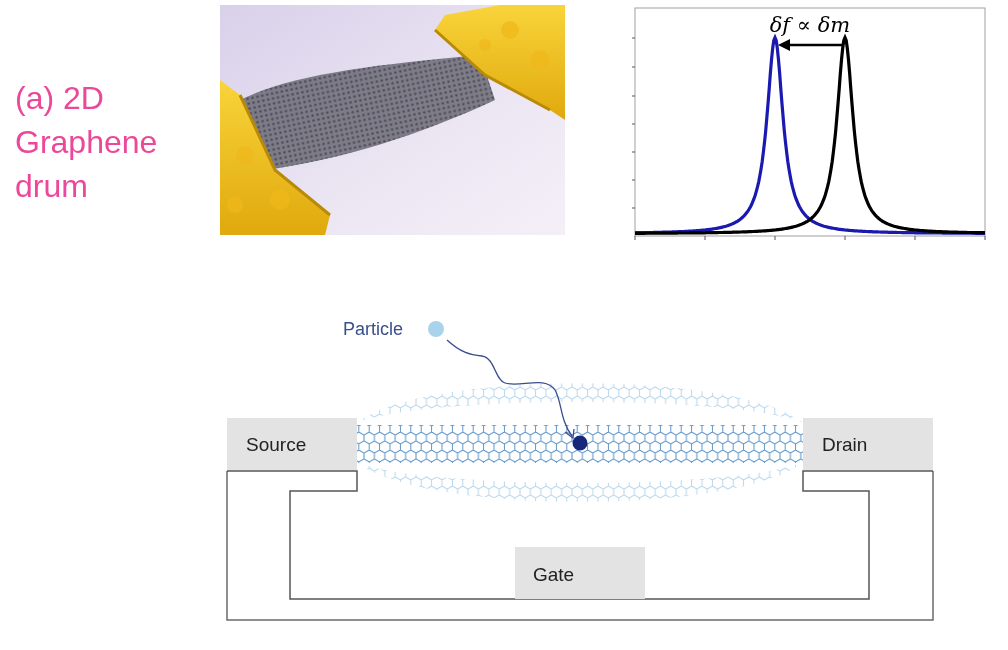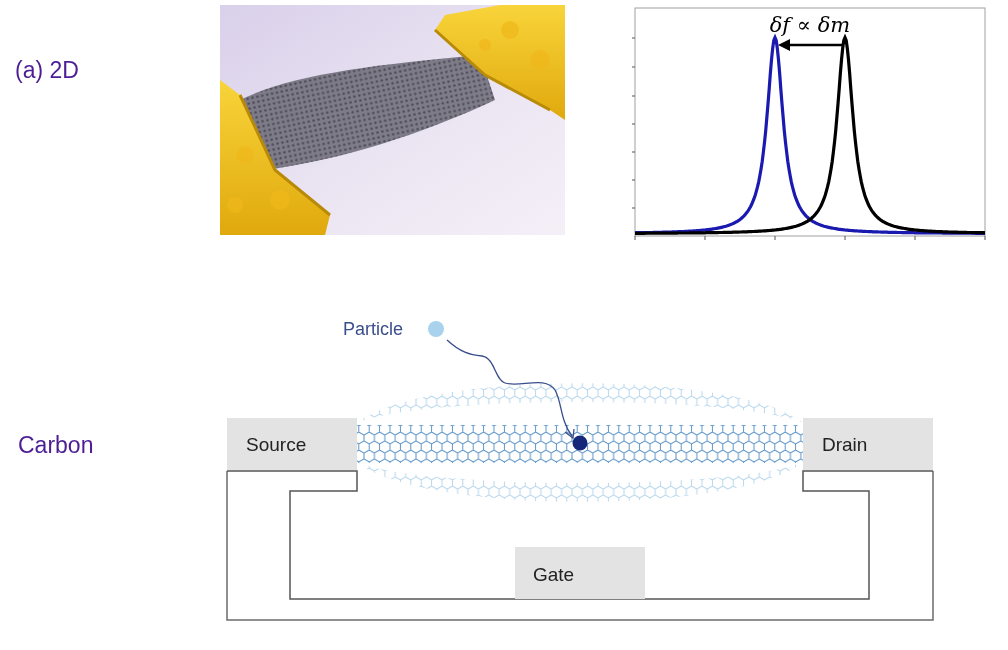--- a/index.html
+++ b/index.html
@@ -1,28 +1,30 @@
 <!DOCTYPE html>
 <html><head>
 <meta charset="utf-8">
 <style>
   html,body{margin:0;padding:0;background:#ffffff;}
   body{width:1008px;height:650px;position:relative;overflow:hidden;font-family:"Liberation Sans",sans-serif;}
-  .label{position:absolute;font-size:23px;line-height:44px;color:#4c1d95;}
+  .label{position:absolute;font-size:32px;line-height:44px;color:#ec4899;margin-top:28px;}
   .label div{white-space:nowrap;}
   #photo{position:absolute;left:220px;top:5px;width:345px;height:230px;}
   #chart{position:absolute;left:620px;top:0;width:388px;height:250px;}
   #diagram{position:absolute;left:0;top:300px;width:1008px;height:350px;}
   .box-text{font-family:"Liberation Sans",sans-serif;font-size:19px;fill:#222;}
 </style>
 </head>
 <body>
 
 <div class="label" style="left:15px;top:48px;">
   <div>(a) 2D</div>
+  <div>Graphene</div>
+  <div>drum</div>
 </div>
 
 <svg id="photo" viewBox="0 0 345 230">
   <defs>
     <linearGradient id="bg" x1="0" y1="0" x2="1" y2="1">
       <stop offset="0" stop-color="#d9d0ea"></stop>
       <stop offset="0.6" stop-color="#ece6f3"></stop>
       <stop offset="1" stop-color="#f4eff7"></stop>
     </linearGradient>
     <linearGradient id="gold1" x1="0" y1="0" x2="0" y2="1">
@@ -75,21 +77,20 @@
   <path id="curve-blue" fill="none" stroke="#1a1ab0" stroke-width="3.2" d="M635.0 232.8L636.2 232.7L637.3 232.7L638.5 232.7L639.7 232.7L640.8 232.7L642.0 232.7L643.2 232.6L644.3 232.6L645.5 232.6L646.7 232.6L647.8 232.6L649.0 232.5L650.2 232.5L651.3 232.5L652.5 232.5L653.7 232.4L654.8 232.4L656.0 232.4L657.2 232.4L658.3 232.3L659.5 232.3L660.7 232.3L661.8 232.3L663.0 232.2L664.2 232.2L665.3 232.2L666.5 232.1L667.7 232.1L668.8 232.1L670.0 232.0L671.2 232.0L672.3 231.9L673.5 231.9L674.7 231.9L675.8 231.8L677.0 231.8L678.2 231.7L679.3 231.7L680.5 231.6L681.7 231.6L682.8 231.5L684.0 231.5L685.2 231.4L686.3 231.4L687.5 231.3L688.7 231.2L689.8 231.2L691.0 231.1L692.2 231.0L693.3 230.9L694.5 230.9L695.7 230.8L696.8 230.7L698.0 230.6L699.2 230.5L700.3 230.4L701.5 230.3L702.7 230.2L703.8 230.1L705.0 230.0L706.2 229.8L707.3 229.7L708.5 229.6L709.7 229.4L710.8 229.3L712.0 229.1L713.2 228.9L714.3 228.7L715.5 228.5L716.7 228.3L717.8 228.1L719.0 227.9L720.2 227.7L721.3 227.4L722.5 227.1L723.7 226.8L724.8 226.5L726.0 226.2L727.2 225.8L728.3 225.4L729.5 225.0L730.7 224.6L731.8 224.1L733.0 223.6L734.2 223.0L735.3 222.4L736.5 221.8L737.7 221.1L738.8 220.3L740.0 219.5L741.2 218.5L742.3 217.5L743.5 216.4L744.7 215.2L745.8 213.8L747.0 212.3L748.2 210.6L749.3 208.8L750.5 206.7L751.7 204.3L752.8 201.7L754.0 198.7L755.2 195.2L756.3 191.4L757.5 186.9L758.7 181.8L759.8 176.0L761.0 169.2L762.2 161.5L763.3 152.6L764.5 142.4L765.7 130.9L766.8 118.0L768.0 103.9L769.2 88.9L770.3 73.9L771.5 59.8L772.7 48.2L773.8 40.4L775.0 37.6L776.2 40.4L777.3 48.2L778.5 59.8L779.7 73.9L780.8 88.9L782.0 103.9L783.2 118.0L784.3 130.9L785.5 142.4L786.7 152.6L787.8 161.5L789.0 169.2L790.2 176.0L791.3 181.8L792.5 186.9L793.7 191.4L794.8 195.2L796.0 198.7L797.2 201.7L798.3 204.3L799.5 206.7L800.7 208.8L801.8 210.6L803.0 212.3L804.2 213.8L805.3 215.2L806.5 216.4L807.7 217.5L808.8 218.5L810.0 219.5L811.2 220.3L812.3 221.1L813.5 221.8L814.7 222.4L815.8 223.0L817.0 223.6L818.2 224.1L819.3 224.6L820.5 225.0L821.7 225.4L822.8 225.8L824.0 226.2L825.2 226.5L826.3 226.8L827.5 227.1L828.7 227.4L829.8 227.7L831.0 227.9L832.2 228.1L833.3 228.3L834.5 228.5L835.7 228.7L836.8 228.9L838.0 229.1L839.2 229.3L840.3 229.4L841.5 229.6L842.7 229.7L843.8 229.8L845.0 230.0L846.2 230.1L847.3 230.2L848.5 230.3L849.7 230.4L850.8 230.5L852.0 230.6L853.2 230.7L854.3 230.8L855.5 230.9L856.7 230.9L857.8 231.0L859.0 231.1L860.2 231.2L861.3 231.2L862.5 231.3L863.7 231.4L864.8 231.4L866.0 231.5L867.2 231.5L868.3 231.6L869.5 231.6L870.7 231.7L871.8 231.7L873.0 231.8L874.2 231.8L875.3 231.9L876.5 231.9L877.7 231.9L878.8 232.0L880.0 232.0L881.2 232.1L882.3 232.1L883.5 232.1L884.7 232.2L885.8 232.2L887.0 232.2L888.2 232.3L889.3 232.3L890.5 232.3L891.7 232.3L892.8 232.4L894.0 232.4L895.2 232.4L896.3 232.4L897.5 232.5L898.7 232.5L899.8 232.5L901.0 232.5L902.2 232.6L903.3 232.6L904.5 232.6L905.7 232.6L906.8 232.6L908.0 232.7L909.2 232.7L910.3 232.7L911.5 232.7L912.7 232.7L913.8 232.7L915.0 232.8L916.2 232.8L917.3 232.8L918.5 232.8L919.7 232.8L920.8 232.8L922.0 232.9L923.2 232.9L924.3 232.9L925.5 232.9L926.7 232.9L927.8 232.9L929.0 232.9L930.2 232.9L931.3 233.0L932.5 233.0L933.7 233.0L934.8 233.0L936.0 233.0L937.2 233.0L938.3 233.0L939.5 233.0L940.7 233.0L941.8 233.0L943.0 233.1L944.2 233.1L945.3 233.1L946.5 233.1L947.7 233.1L948.8 233.1L950.0 233.1L951.2 233.1L952.3 233.1L953.5 233.1L954.7 233.1L955.8 233.1L957.0 233.2L958.2 233.2L959.3 233.2L960.5 233.2L961.7 233.2L962.8 233.2L964.0 233.2L965.2 233.2L966.3 233.2L967.5 233.2L968.7 233.2L969.8 233.2L971.0 233.2L972.2 233.2L973.3 233.2L974.5 233.2L975.7 233.3L976.8 233.3L978.0 233.3L979.2 233.3L980.3 233.3L981.5 233.3L982.7 233.3L983.8 233.3L985.0 233.3"></path>
   <path id="curve-black" fill="none" stroke="#000000" stroke-width="3.2" d="M635.0 233.3L636.2 233.3L637.3 233.3L638.5 233.3L639.7 233.3L640.8 233.3L642.0 233.3L643.2 233.3L644.3 233.3L645.5 233.2L646.7 233.2L647.8 233.2L649.0 233.2L650.2 233.2L651.3 233.2L652.5 233.2L653.7 233.2L654.8 233.2L656.0 233.2L657.2 233.2L658.3 233.2L659.5 233.2L660.7 233.2L661.8 233.2L663.0 233.2L664.2 233.1L665.3 233.1L666.5 233.1L667.7 233.1L668.8 233.1L670.0 233.1L671.2 233.1L672.3 233.1L673.5 233.1L674.7 233.1L675.8 233.1L677.0 233.1L678.2 233.0L679.3 233.0L680.5 233.0L681.7 233.0L682.8 233.0L684.0 233.0L685.2 233.0L686.3 233.0L687.5 233.0L688.7 233.0L689.8 232.9L691.0 232.9L692.2 232.9L693.3 232.9L694.5 232.9L695.7 232.9L696.8 232.9L698.0 232.9L699.2 232.8L700.3 232.8L701.5 232.8L702.7 232.8L703.8 232.8L705.0 232.8L706.2 232.7L707.3 232.7L708.5 232.7L709.7 232.7L710.8 232.7L712.0 232.7L713.2 232.6L714.3 232.6L715.5 232.6L716.7 232.6L717.8 232.6L719.0 232.5L720.2 232.5L721.3 232.5L722.5 232.5L723.7 232.4L724.8 232.4L726.0 232.4L727.2 232.4L728.3 232.3L729.5 232.3L730.7 232.3L731.8 232.3L733.0 232.2L734.2 232.2L735.3 232.2L736.5 232.1L737.7 232.1L738.8 232.1L740.0 232.0L741.2 232.0L742.3 231.9L743.5 231.9L744.7 231.9L745.8 231.8L747.0 231.8L748.2 231.7L749.3 231.7L750.5 231.6L751.7 231.6L752.8 231.5L754.0 231.5L755.2 231.4L756.3 231.4L757.5 231.3L758.7 231.2L759.8 231.2L761.0 231.1L762.2 231.0L763.3 230.9L764.5 230.9L765.7 230.8L766.8 230.7L768.0 230.6L769.2 230.5L770.3 230.4L771.5 230.3L772.7 230.2L773.8 230.1L775.0 230.0L776.2 229.8L777.3 229.7L778.5 229.6L779.7 229.4L780.8 229.3L782.0 229.1L783.2 228.9L784.3 228.7L785.5 228.5L786.7 228.3L787.8 228.1L789.0 227.9L790.2 227.7L791.3 227.4L792.5 227.1L793.7 226.8L794.8 226.5L796.0 226.2L797.2 225.8L798.3 225.4L799.5 225.0L800.7 224.6L801.8 224.1L803.0 223.6L804.2 223.0L805.3 222.4L806.5 221.8L807.7 221.1L808.8 220.3L810.0 219.5L811.2 218.5L812.3 217.5L813.5 216.4L814.7 215.2L815.8 213.8L817.0 212.3L818.2 210.6L819.3 208.8L820.5 206.7L821.7 204.3L822.8 201.7L824.0 198.7L825.2 195.2L826.3 191.4L827.5 186.9L828.7 181.8L829.8 176.0L831.0 169.2L832.2 161.5L833.3 152.6L834.5 142.4L835.7 130.9L836.8 118.0L838.0 103.9L839.2 88.9L840.3 73.9L841.5 59.8L842.7 48.2L843.8 40.4L845.0 37.6L846.2 40.4L847.3 48.2L848.5 59.8L849.7 73.9L850.8 88.9L852.0 103.9L853.2 118.0L854.3 130.9L855.5 142.4L856.7 152.6L857.8 161.5L859.0 169.2L860.2 176.0L861.3 181.8L862.5 186.9L863.7 191.4L864.8 195.2L866.0 198.7L867.2 201.7L868.3 204.3L869.5 206.7L870.7 208.8L871.8 210.6L873.0 212.3L874.2 213.8L875.3 215.2L876.5 216.4L877.7 217.5L878.8 218.5L880.0 219.5L881.2 220.3L882.3 221.1L883.5 221.8L884.7 222.4L885.8 223.0L887.0 223.6L888.2 224.1L889.3 224.6L890.5 225.0L891.7 225.4L892.8 225.8L894.0 226.2L895.2 226.5L896.3 226.8L897.5 227.1L898.7 227.4L899.8 227.7L901.0 227.9L902.2 228.1L903.3 228.3L904.5 228.5L905.7 228.7L906.8 228.9L908.0 229.1L909.2 229.3L910.3 229.4L911.5 229.6L912.7 229.7L913.8 229.8L915.0 230.0L916.2 230.1L917.3 230.2L918.5 230.3L919.7 230.4L920.8 230.5L922.0 230.6L923.2 230.7L924.3 230.8L925.5 230.9L926.7 230.9L927.8 231.0L929.0 231.1L930.2 231.2L931.3 231.2L932.5 231.3L933.7 231.4L934.8 231.4L936.0 231.5L937.2 231.5L938.3 231.6L939.5 231.6L940.7 231.7L941.8 231.7L943.0 231.8L944.2 231.8L945.3 231.9L946.5 231.9L947.7 231.9L948.8 232.0L950.0 232.0L951.2 232.1L952.3 232.1L953.5 232.1L954.7 232.2L955.8 232.2L957.0 232.2L958.2 232.3L959.3 232.3L960.5 232.3L961.7 232.3L962.8 232.4L964.0 232.4L965.2 232.4L966.3 232.4L967.5 232.5L968.7 232.5L969.8 232.5L971.0 232.5L972.2 232.6L973.3 232.6L974.5 232.6L975.7 232.6L976.8 232.6L978.0 232.7L979.2 232.7L980.3 232.7L981.5 232.7L982.7 232.7L983.8 232.7L985.0 232.8"></path>
   <text x="810" y="32" text-anchor="middle" font-family="'DejaVu Serif',serif" font-style="italic" font-size="21" fill="#000">δf ∝ δm</text>
   <g>
     <line x1="842" y1="45" x2="788" y2="45" stroke="#000" stroke-width="2.5"></line>
     <path d="M778 45 L790 39 L790 51 Z" fill="#000"></path>
   </g>
 </svg>
 
 <div class="label" style="left:18px;top:423px;">
-  <div>Carbon</div>
 </div>
 
 <svg id="diagram" viewBox="0 300 1008 350">
   <defs>
     <pattern id="hex" width="10.4" height="18" patternUnits="userSpaceOnUse">
       <path d="M0 3 L5.2 0 L10.4 3 L10.4 9 L5.2 12 L0 9 Z M5.2 12 L5.2 18" fill="none" stroke="#5b93c6" stroke-width="1"></path>
     </pattern>
     <pattern id="hexfaint" width="10.4" height="18" patternUnits="userSpaceOnUse">
       <path d="M0 3 L5.2 0 L10.4 3 L10.4 9 L5.2 12 L0 9 Z M5.2 12 L5.2 18" fill="none" stroke="#b6d6ec" stroke-width="1"></path>
     </pattern>

